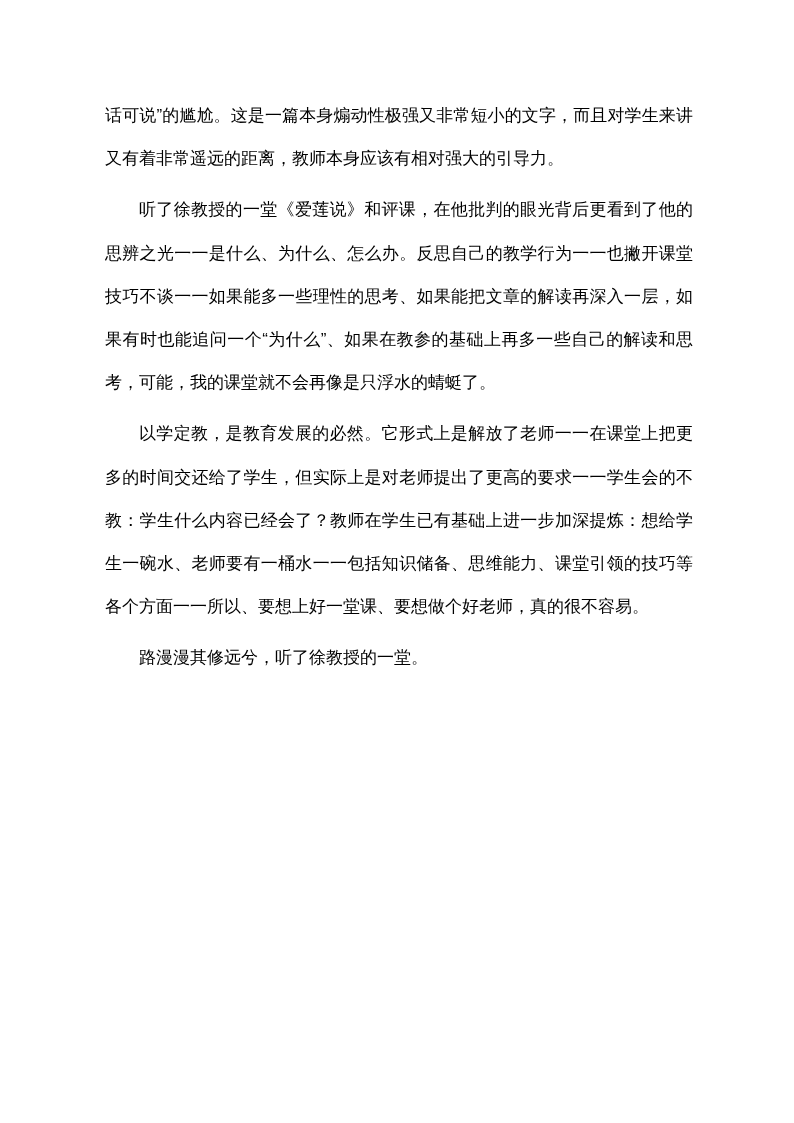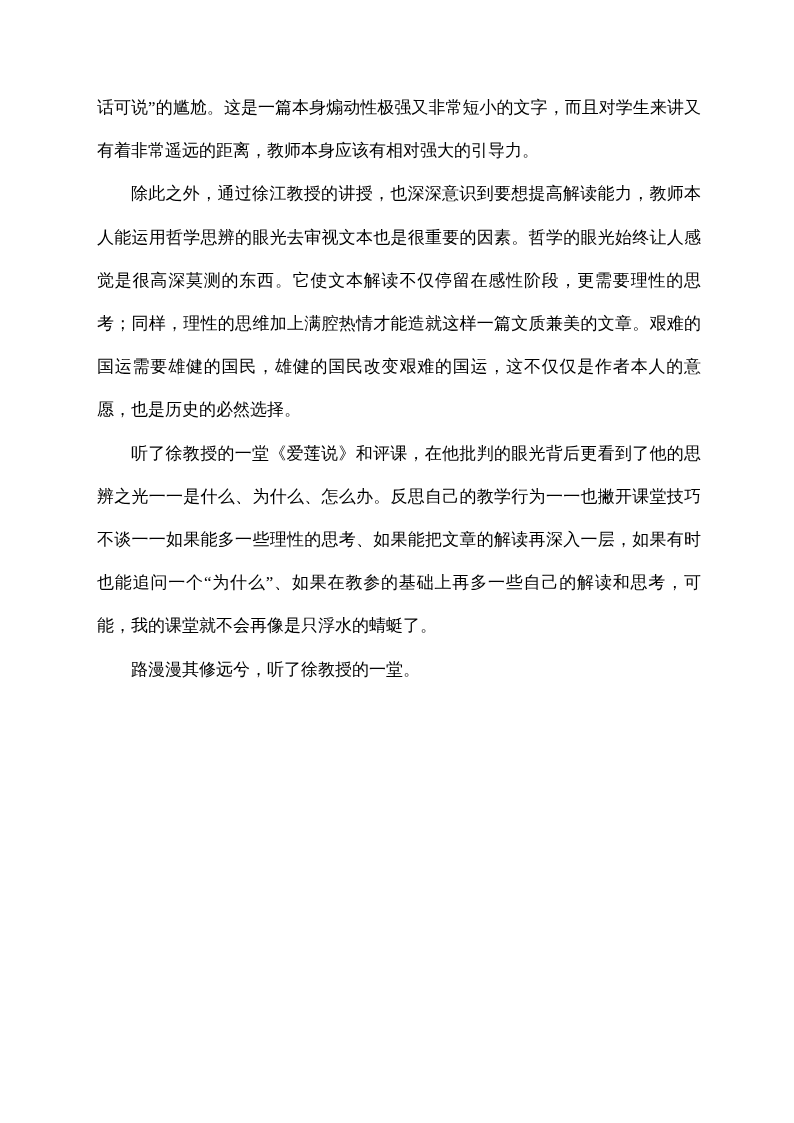--- a/index.html
+++ b/index.html
@@ -27,31 +27,30 @@
     left: 97px;
     top: 86px;
     width: 604px;
     color: #000000;
     font-size: 17px;
     line-height: 43.2px;
     text-align: justify;
     letter-spacing: 0;
   }
   .content p {
-    margin: 0;
+    margin: 8px;
     padding: 0;
-    font-family: Liberation Serif, serif;
   }
   .content p.indent {
     text-indent: 2em;
   }
 </style>
 </head>
 <body style="background: rgb(255, 255, 255);">
 
 <div class="page">
   <div class="content" id="doc-content" style="color: rgb(0, 0, 0);">
       <p class="">话可说”的尴尬。这是一篇本身煽动性极强又非常短小的文字，而且对学生来讲又有着非常遥远的距离，教师本身应该有相对强大的引导力。</p>
-      <p class="indent">除此之外，通过徐江教授的讲授，也深深意识到要想提高解读能力，教师本人能运用哲学思辨的眼光去审视文本也是很重要的因素。哲学的眼光始终让人感觉是很高深莫测的东西。它使文本解读不仅停留在感性阶段，更需要理性的思考；同样，理性的思维加上满腔热情才能造就这样一篇文质兼美的文章。艰难的国运需要雄健的国民，雄健的国民改变艰难的国运，这不仅仅是作者本人的意愿，也是历史的必然选择。</p>
       <p class="indent">听了徐教授的一堂《爱莲说》和评课，在他批判的眼光背后更看到了他的思辨之光一一是什么、为什么、怎么办。反思自己的教学行为一一也撇开课堂技巧不谈一一如果能多一些理性的思考、如果能把文章的解读再深入一层，如果有时也能追问一个“为什么”、如果在教参的基础上再多一些自己的解读和思考，可能，我的课堂就不会再像是只浮水的蜻蜓了。</p>
+      <p class="indent">以学定教，是教育发展的必然。它形式上是解放了老师一一在课堂上把更多的时间交还给了学生，但实际上是对老师提出了更高的要求一一学生会的不教：学生什么内容已经会了？教师在学生已有基础上进一步加深提炼：想给学生一碗水、老师要有一桶水一一包括知识储备、思维能力、课堂引领的技巧等各个方面一一所以、要想上好一堂课、要想做个好老师，真的很不容易。</p>
       <p class="indent">路漫漫其修远兮，听了徐教授的一堂。</p>
     </div>
 </div>
 
 </body></html>

